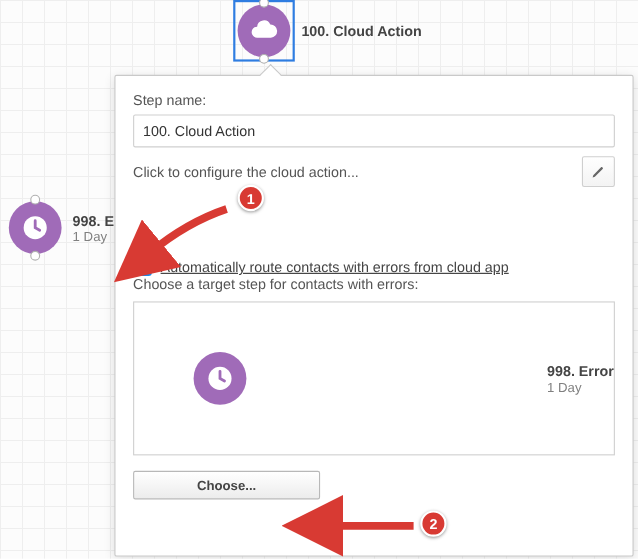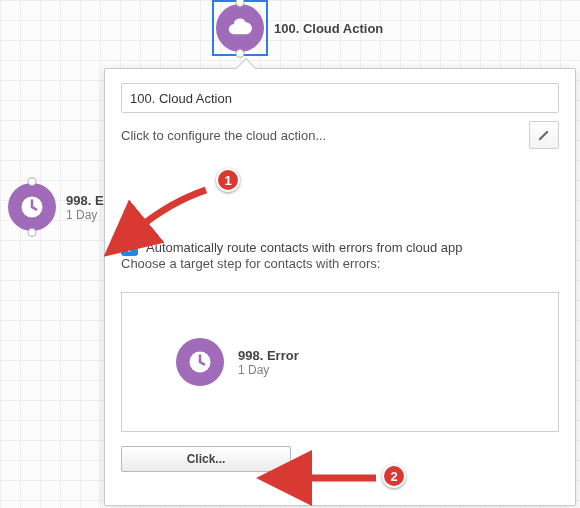--- a/index.html
+++ b/index.html
@@ -97,41 +97,42 @@
     background: linear-gradient(#ffffff, #f3f3f3);
     border-radius: 2px;
     display: flex;
     align-items: center; justify-content: center;
     cursor: pointer;
   }
   .checkbox-row {
     display: flex;
     align-items: center;
     gap: 8px;
-    margin-top: 90px;
+    margin-top: 64px;
+    text-decoration: underline;
   }
   .checkbox {
     width: 17px; height: 17px;
     border-radius: 3px;
     background: #1e88e5;
     display: flex; align-items: center; justify-content: center;
     cursor: pointer;
   }
   .checkbox svg { display: block; }
   .cb-label { color: #444; font-size: 13px; }
   .target-label { color: #555; }
   .target-box {
     border: 1px solid #cfcfcf;
     background: #fff;
     width: 100%;
     height: 140px;
-    margin-top: 21px;
-    display: flex;
-    align-items: center;
-    justify-content: flex-start;
+    margin-top: 8px;
+    display: flex;
+    align-items: center;
+    justify-content: space-between;
     padding-left: 54px;
     gap: 14px;
   }
   .target-circle {
     width: 48px; height: 48px;
     border-radius: 50%;
     background: #a06bb8;
     display: flex; align-items: center; justify-content: center;
   }
   .target-labels .t-title { font-weight: bold; color: #444; font-size: 13px; }
@@ -198,20 +199,21 @@
       <div class="connector bottom"></div>
     </div>
     <div class="labels">
       <div class="title">100. Cloud Action</div>
     </div>
   </div>
 
   <div class="panel">
     <div class="arrow-up"></div>
 
+    <div class="field-label">Step name:</div>
     <input class="text-input" type="text" value="100. Cloud Action" style="">
 
     <div class="config-row">
       <div class="config-link">Click to configure the cloud action...</div>
       <div class="icon-btn">
         <svg width="14" height="14" viewBox="0 0 24 24">
           <path d="M3 21 L6.5 20 L19 7.5 a2 2 0 0 0 -2.5 -2.5 L4 17.5 Z" fill="#666"></path>
         </svg>
       </div>
     </div>
@@ -232,21 +234,21 @@
           <circle cx="12" cy="12" r="9" fill="#ffffff"></circle>
           <path d="M12 6.5 V12 L15.5 14" stroke="#a06bb8" stroke-width="2.2" stroke-linecap="round" fill="none"></path>
         </svg>
       </div>
       <div class="target-labels">
         <div class="t-title">998. Error</div>
         <div class="t-sub">1 Day</div>
       </div>
     </div>
 
-    <button class="choose-btn">Click...</button>
+    <button class="choose-btn">Choose...</button>
   </div>
 
   <div class="callout" style="left:148px; top:168px;">
     <svg class="arrow" width="90" height="70" style="left:-18px; top:14px;">
       <defs>
         <marker id="ah1" markerWidth="8" markerHeight="8" refX="2" refY="4" orient="auto">
           <path d="M0,0 L8,4 L0,8 Z" fill="#d83a33"></path>
         </marker>
       </defs>
       <path d="M76,8 Q40,20 6,48" stroke="#d83a33" stroke-width="7" fill="none" marker-end="url(#ah1)"></path>

